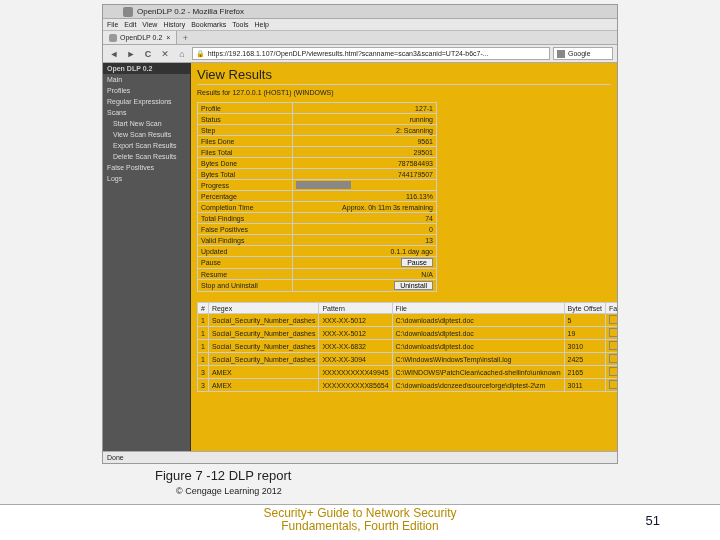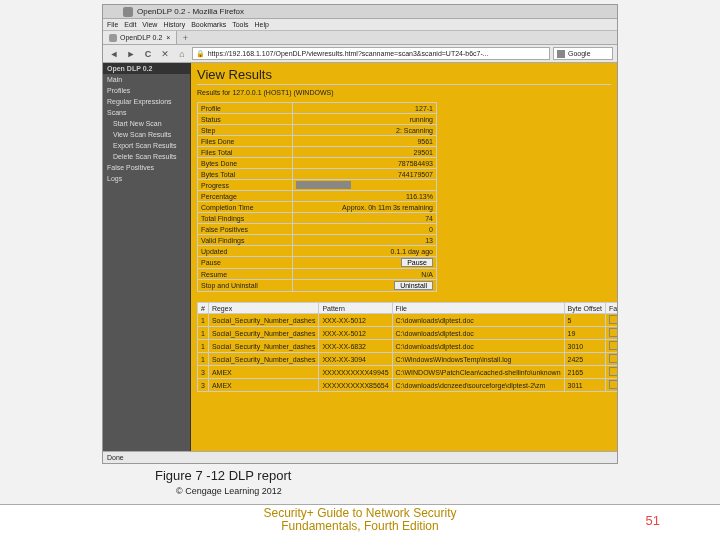--- a/index.html
+++ b/index.html
@@ -58,21 +58,21 @@
   .chk { width: 9px; height: 9px; border: 1px solid #888; display: inline-block; }
   
   .statusbar { height: 12px; background: #e8e8e8; border-top: 1px solid #aaa; font-size: 7px; padding: 0 4px; display: flex; align-items: center; }
   
   
   .caption { position: absolute; left: 155px; top: 468px; font-size: 13px; }
   .copyright { position: absolute; left: 155px; top: 486px; font-size: 9px; padding-left: 21px; }
   
   .footer { position: absolute; left: 0; bottom: 0; width: 720px; height: 36px; border-top: 1px solid #aaa; background: #fff; }
   .book-title { position: absolute; left: 260px; top: 2px; width: 200px; text-align: center; font-size: 12px; color: #b58a00; line-height: 1.1; overflow: hidden; height: 32px; }
-  .page-num { position: absolute; right: 60px; top: 8px; font-size: 13px; color: #ef4444; }
+  .page-num { position: absolute; right: 60px; top: 8px; font-size: 13px; color: #0f172a; }
 </style>
 </head>
 <body>
 
 <div class="slide">
   <div class="screenshot-frame">
 
     <div class="titlebar">
       <span class="ff-icon"></span>
       <span>OpenDLP 0.2 - Mozilla Firefox</span>

